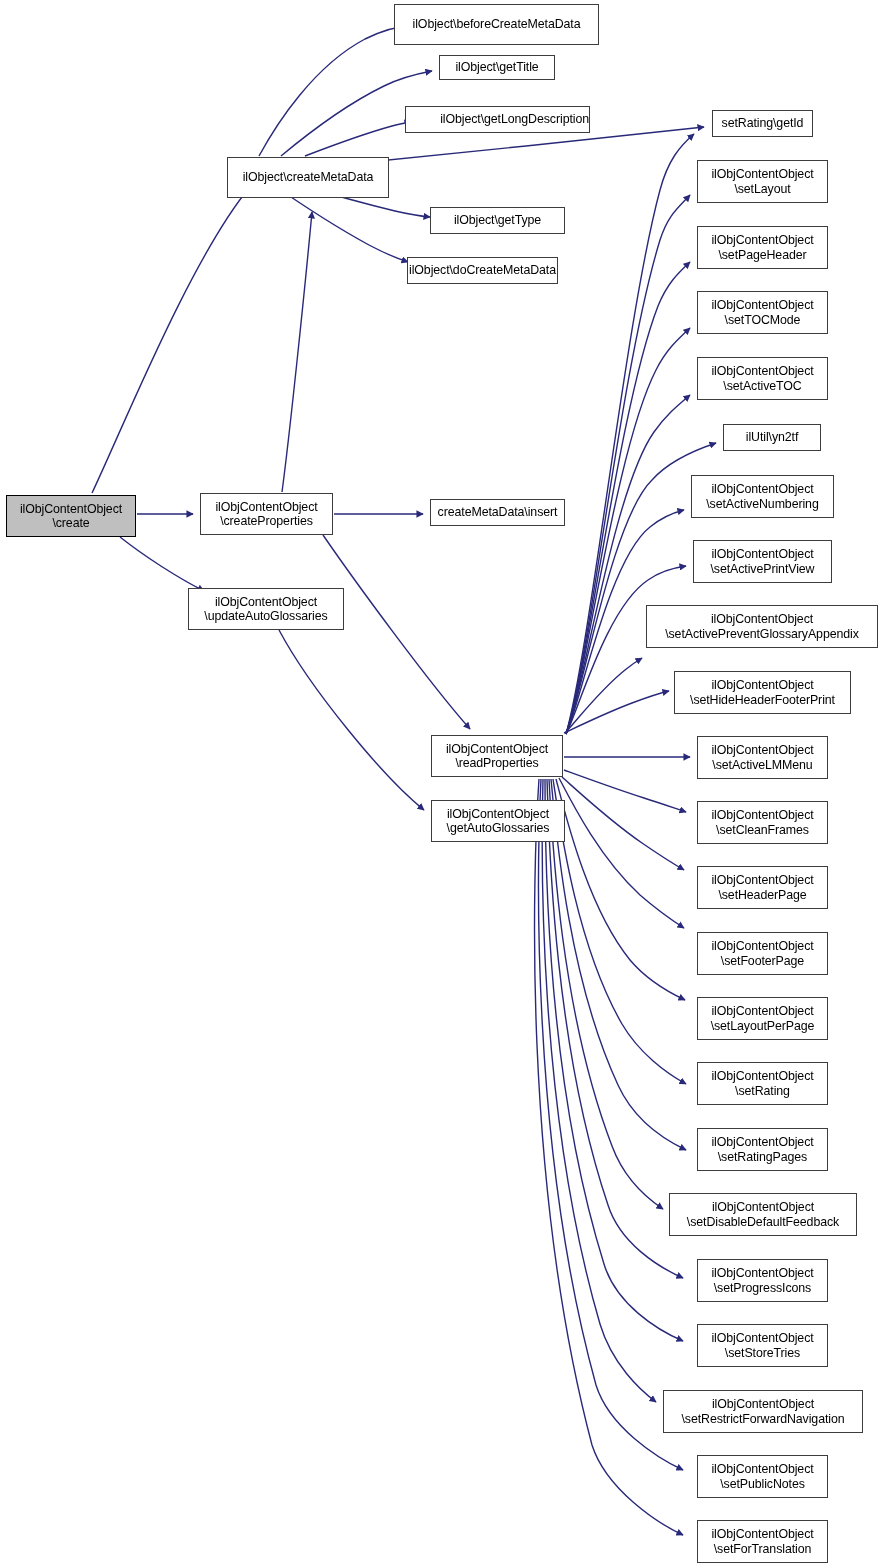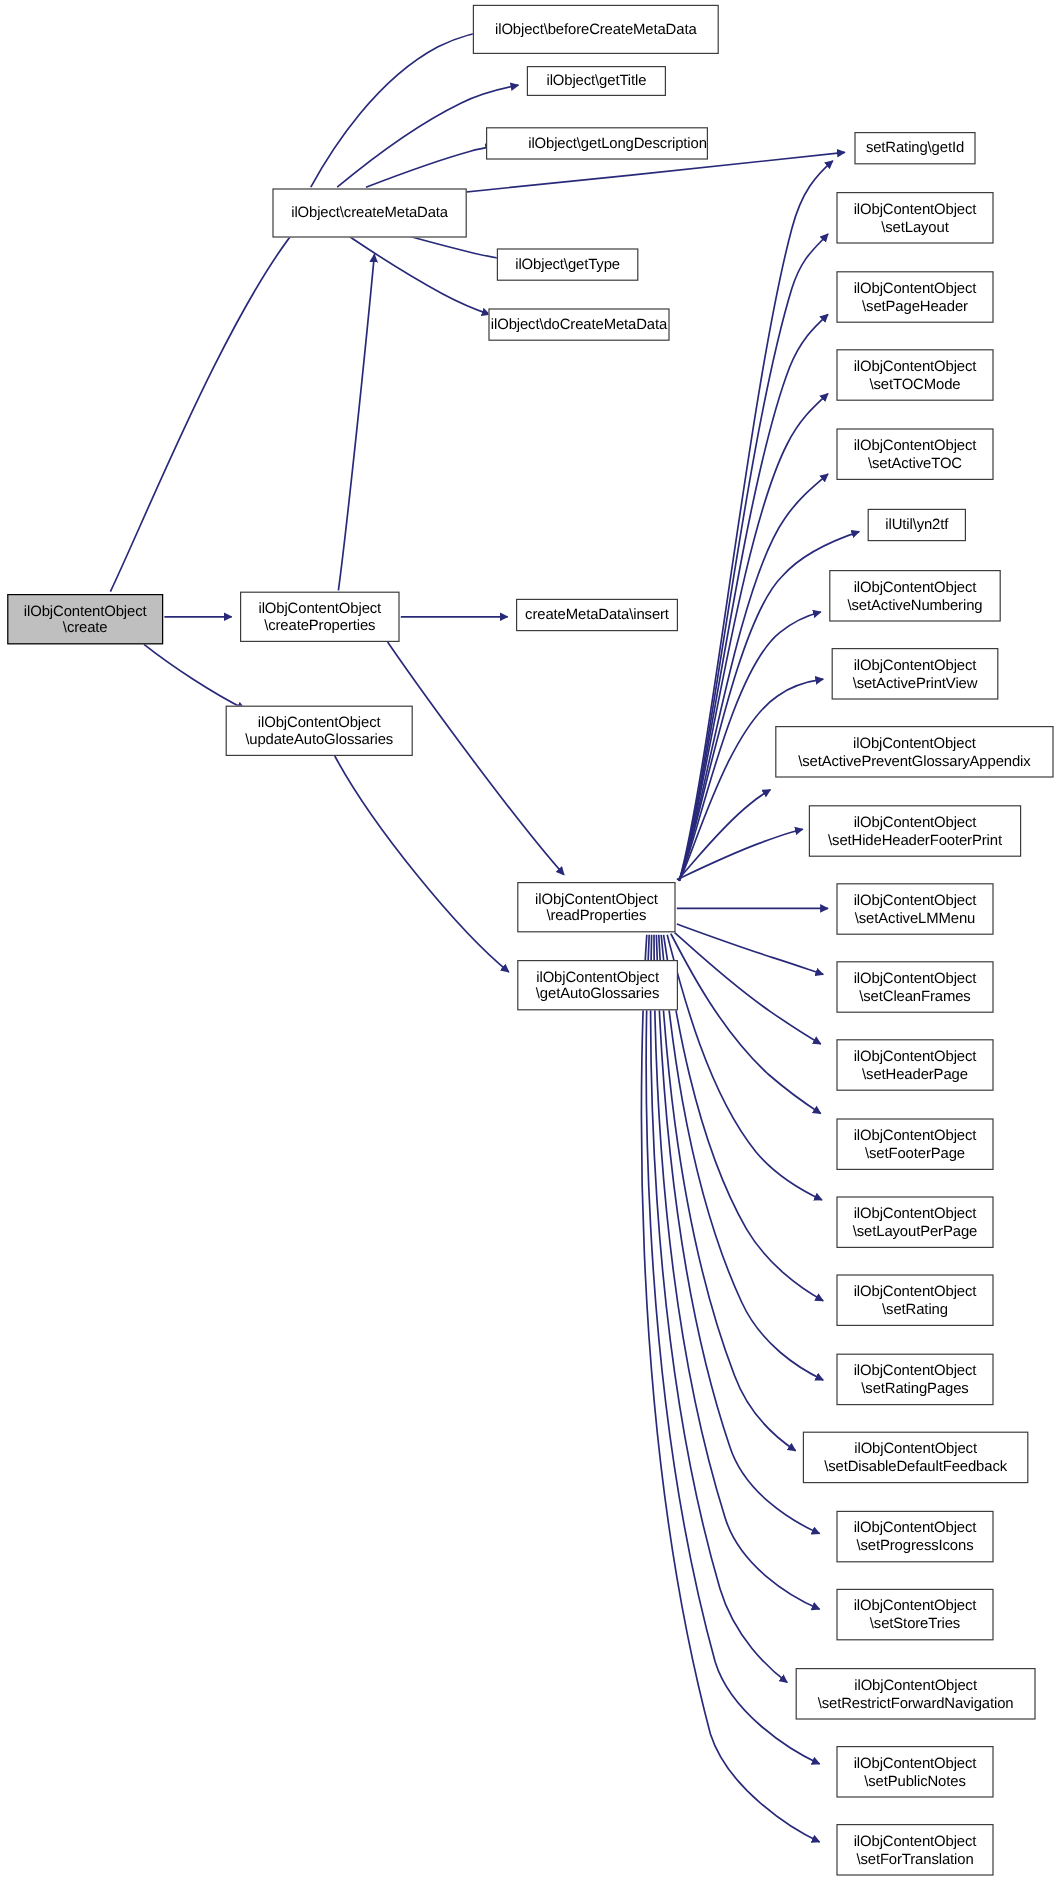--- a/index.html
+++ b/index.html
@@ -94,37 +94,37 @@
       <div class="node root" style="left: 6px; top: 495px; width: 130px; height: 42px;"><span class="lbl">ilObjContentObject
 \create</span></div>
       <div class="node" style="left: 187px; top: 157px; width: 162px; height: 41px; margin-left: 40px;"><span class="lbl">ilObject\createMetaData</span></div>
       <div class="node" style="left: 200px; top: 493px; width: 133px; height: 42px;"><span class="lbl">ilObjContentObject
 \createProperties</span></div>
       <div class="node" style="left: 188px; top: 588px; width: 156px; height: 42px;"><span class="lbl">ilObjContentObject
 \updateAutoGlossaries</span></div>
       <div class="node" style="left: 394px; top: 4px; width: 205px; height: 41px;"><span class="lbl">ilObject\beforeCreateMetaData</span></div>
       <div class="node" style="left: 439px; top: 55px; width: 116px; height: 25px;"><span class="lbl">ilObject\getTitle</span></div>
       <div class="node" style="left: 405px; top: 106px; width: 185px; height: 27px; justify-content: flex-end;"><span class="lbl">ilObject\getLongDescription</span></div>
-      <div class="node" style="left: 414px; top: 207px; width: 118px; height: 27px; align-items: center;"><span class="lbl">ilObject\getType</span></div>
+      <div class="node" style="left: 430px; top: 207px; width: 135px; height: 27px; align-items: center;"><span class="lbl">ilObject\getType</span></div>
       <div class="node" style="left: 407px; top: 257px; width: 151px; height: 27px;"><span class="lbl">ilObject\doCreateMetaData</span></div>
       <div class="node" style="left: 430px; top: 499px; width: 135px; height: 27px;"><span class="lbl">createMetaData\insert</span></div>
       <div class="node" style="left: 431px; top: 735px; width: 132px; height: 42px;"><span class="lbl">ilObjContentObject
 \readProperties</span></div>
       <div class="node" style="left: 431px; top: 800px; width: 134px; height: 42px;"><span class="lbl">ilObjContentObject
 \getAutoGlossaries</span></div>
       <div class="node" style="left: 712px; top: 110px; width: 101px; height: 27px;"><span class="lbl">setRating\getId</span></div>
       <div class="node" style="left: 697px; top: 160px; width: 131px; height: 43px;"><span class="lbl">ilObjContentObject
 \setLayout</span></div>
       <div class="node" style="left: 697px; top: 226px; width: 131px; height: 43px;"><span class="lbl">ilObjContentObject
 \setPageHeader</span></div>
       <div class="node" style="left: 697px; top: 291px; width: 131px; height: 43px;"><span class="lbl">ilObjContentObject
 \setTOCMode</span></div>
       <div class="node" style="left: 697px; top: 357px; width: 131px; height: 43px;"><span class="lbl">ilObjContentObject
 \setActiveTOC</span></div>
-      <div class="node" style="left: 723px; top: 424px; width: 82px; height: 27px;"><span class="lbl">ilUtil\yn2tf</span></div>
+      <div class="node" style="left: 723px; top: 424px; width: 98px; height: 27px;"><span class="lbl">ilUtil\yn2tf</span></div>
       <div class="node" style="left: 691px; top: 475px; width: 143px; height: 43px;"><span class="lbl">ilObjContentObject
 \setActiveNumbering</span></div>
       <div class="node" style="left: 693px; top: 540px; width: 139px; height: 43px;"><span class="lbl">ilObjContentObject
 \setActivePrintView</span></div>
       <div class="node" style="left: 646px; top: 605px; width: 232px; height: 43px;"><span class="lbl">ilObjContentObject
 \setActivePreventGlossaryAppendix</span></div>
       <div class="node" style="left: 674px; top: 671px; width: 177px; height: 43px;"><span class="lbl">ilObjContentObject
 \setHideHeaderFooterPrint</span></div>
       <div class="node" style="left: 697px; top: 736px; width: 131px; height: 43px;"><span class="lbl">ilObjContentObject
 \setActiveLMMenu</span></div>

